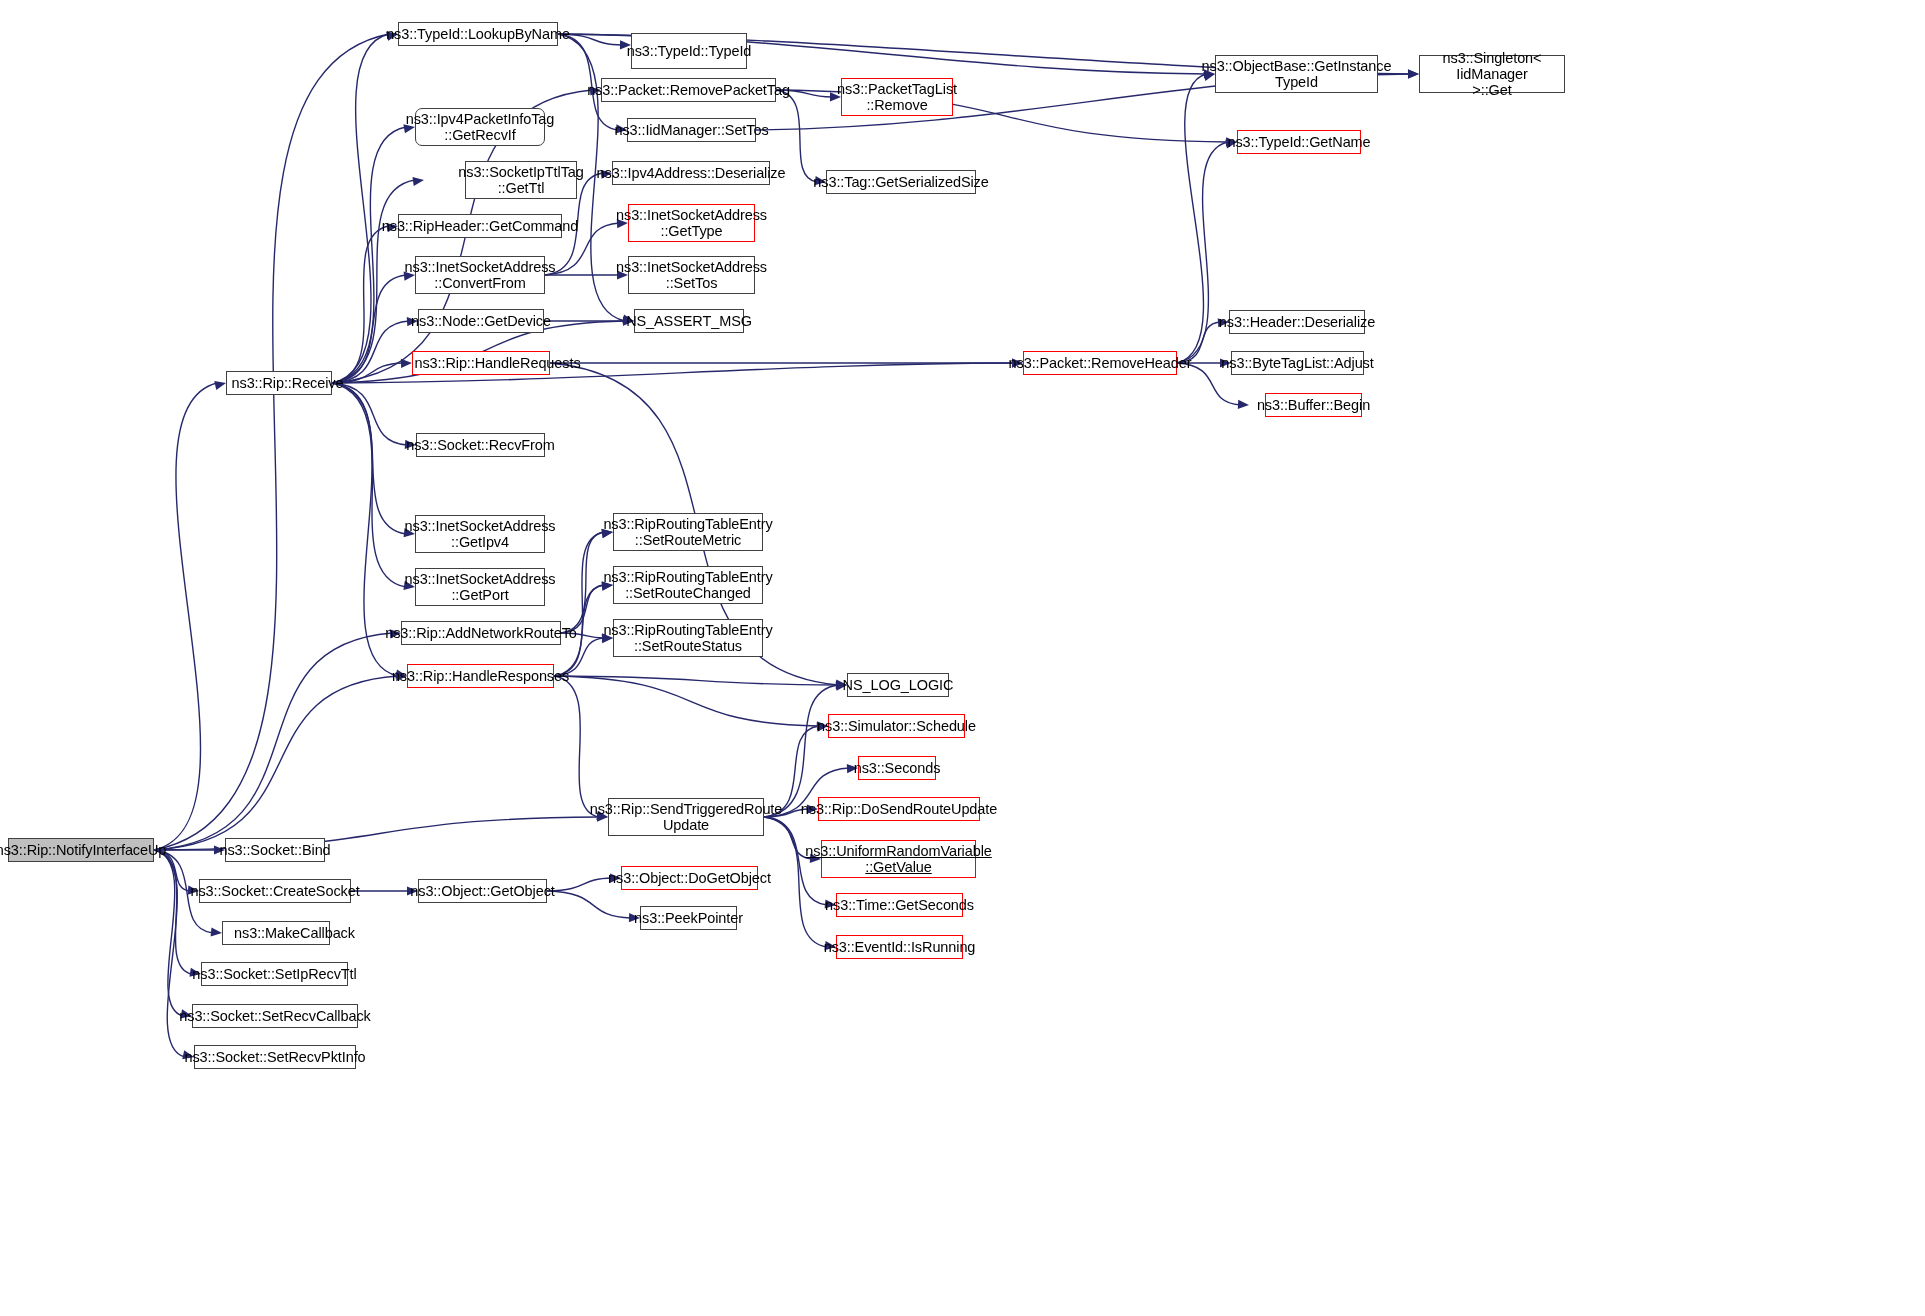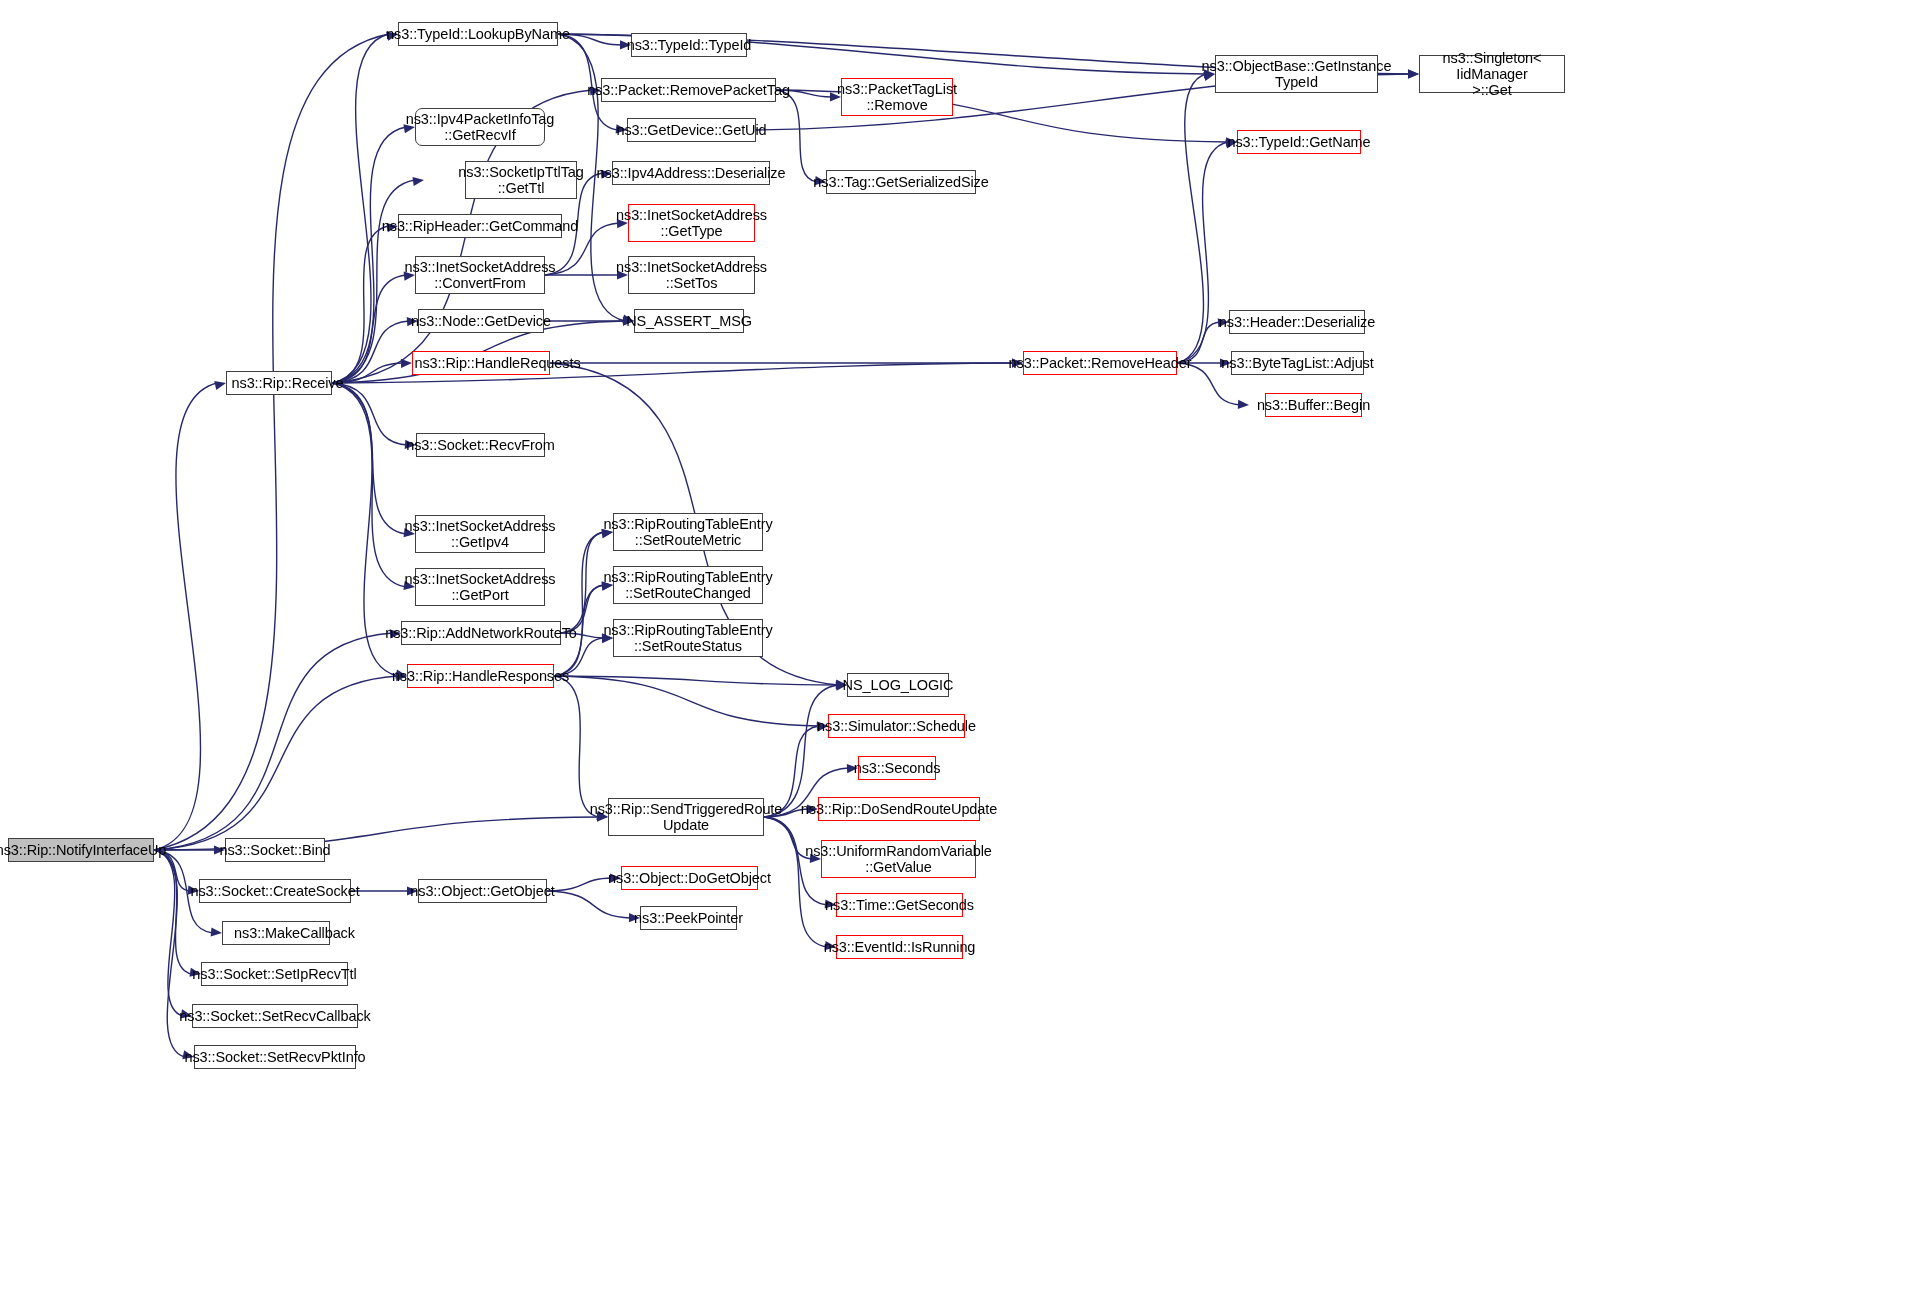--- a/index.html
+++ b/index.html
@@ -185,25 +185,25 @@
       <path class="edge" d="M 351 891 C 387.85 891, 381.15 891, 409 891"></path>
       <polygon class="arrowhead" points="0,0 -11,-4.6 -11,4.6" transform="translate(418,891) rotate(0)"></polygon>
       <path class="edge" d="M 547 891 C 590.04 890.22, 577.96 878.78, 612 878"></path>
       <polygon class="arrowhead" points="0,0 -11,-4.6 -11,4.6" transform="translate(621,878) rotate(-1.0382392280067945)"></polygon>
       <path class="edge" d="M 547 891 C 603.01 892.62, 583.99 916.38, 631 918"></path>
       <polygon class="arrowhead" points="0,0 -11,-4.6 -11,4.6" transform="translate(640,918) rotate(1.6567272407706937)"></polygon>
     </svg>
   <div id="node-layer">
       <div class="node root" style="left: 8px; top: 838px; width: 146px; height: 24px;">ns3::Rip::NotifyInterfaceUp</div>
       <div class="node" style="left: 398px; top: 22px; width: 160px; height: 24px;">ns3::TypeId::LookupByName</div>
-      <div class="node" style="left: 631px; top: 33px; width: 116px; height: 24px;">ns3::TypeId::TypeId</div>
+      <div class="node" style="left: 631px; top: 33px; width: 116px; height: 36px;">ns3::TypeId::TypeId</div>
       <div class="node" style="left: 601px; top: 78px; width: 175px; height: 24px;">ns3::Packet::RemovePacketTag</div>
       <div class="node red" style="left: 841px; top: 78px; width: 112px; height: 38px;">ns3::PacketTagList
 ::Remove</div>
-      <div class="node" style="left: 627px; top: 118px; width: 129px; height: 24px;">ns3::GetDevice::GetUid</div>
+      <div class="node" style="left: 627px; top: 118px; width: 129px; height: 24px;">ns3::IidManager::SetTos</div>
       <div class="node" style="left: 415px; top: 108px; width: 130px; height: 38px; border-radius: 7px;">ns3::Ipv4PacketInfoTag
 ::GetRecvIf</div>
       <div class="node" style="left: 612px; top: 161px; width: 158px; height: 24px; text-align: right;">ns3::Ipv4Address::Deserialize</div>
       <div class="node" style="left: 826px; top: 170px; width: 150px; height: 24px;">ns3::Tag::GetSerializedSize</div>
       <div class="node" style="left: 424px; top: 161px; width: 112px; height: 38px; margin-left: 41px;">ns3::SocketIpTtlTag
 ::GetTtl</div>
       <div class="node red" style="left: 628px; top: 204px; width: 127px; height: 38px;">ns3::InetSocketAddress
 ::GetType</div>
       <div class="node" style="left: 398px; top: 214px; width: 164px; height: 24px;">ns3::RipHeader::GetCommand</div>
       <div class="node" style="left: 415px; top: 256px; width: 130px; height: 38px;">ns3::InetSocketAddress
@@ -235,21 +235,21 @@
       <div class="node" style="left: 613px; top: 619px; width: 150px; height: 38px;">ns3::RipRoutingTableEntry
 ::SetRouteStatus</div>
       <div class="node" style="left: 401px; top: 621px; width: 160px; height: 24px;">ns3::Rip::AddNetworkRouteTo</div>
       <div class="node red" style="left: 407px; top: 664px; width: 147px; height: 24px;">ns3::Rip::HandleResponses</div>
       <div class="node" style="left: 847px; top: 673px; width: 102px; height: 24px;">NS_LOG_LOGIC</div>
       <div class="node red" style="left: 828px; top: 714px; width: 137px; height: 24px;">ns3::Simulator::Schedule</div>
       <div class="node red" style="left: 858px; top: 756px; width: 78px; height: 24px;">ns3::Seconds</div>
       <div class="node" style="left: 608px; top: 798px; width: 156px; height: 38px;">ns3::Rip::SendTriggeredRoute
 Update</div>
       <div class="node red" style="left: 818px; top: 797px; width: 162px; height: 24px;">ns3::Rip::DoSendRouteUpdate</div>
-      <div class="node red" style="left: 821px; top: 840px; width: 155px; height: 38px;">ns3::UniformRandomVariable
+      <div class="node red" style="left: 821px; top: 840px; width: 155px; height: 38px; text-decoration: underline;">ns3::UniformRandomVariable
 ::GetValue</div>
       <div class="node red" style="left: 836px; top: 893px; width: 127px; height: 24px;">ns3::Time::GetSeconds</div>
       <div class="node red" style="left: 836px; top: 935px; width: 127px; height: 24px;">ns3::EventId::IsRunning</div>
       <div class="node" style="left: 225px; top: 838px; width: 100px; height: 24px;">ns3::Socket::Bind</div>
       <div class="node" style="left: 199px; top: 879px; width: 152px; height: 24px;">ns3::Socket::CreateSocket</div>
       <div class="node" style="left: 418px; top: 879px; width: 129px; height: 24px;">ns3::Object::GetObject</div>
       <div class="node red" style="left: 621px; top: 866px; width: 137px; height: 24px;">ns3::Object::DoGetObject</div>
       <div class="node" style="left: 640px; top: 906px; width: 97px; height: 24px;">ns3::PeekPointer</div>
       <div class="node" style="left: 222px; top: 921px; width: 108px; height: 24px; padding-left: 40px;">ns3::MakeCallback</div>
       <div class="node" style="left: 201px; top: 962px; width: 147px; height: 24px;">ns3::Socket::SetIpRecvTtl</div>

